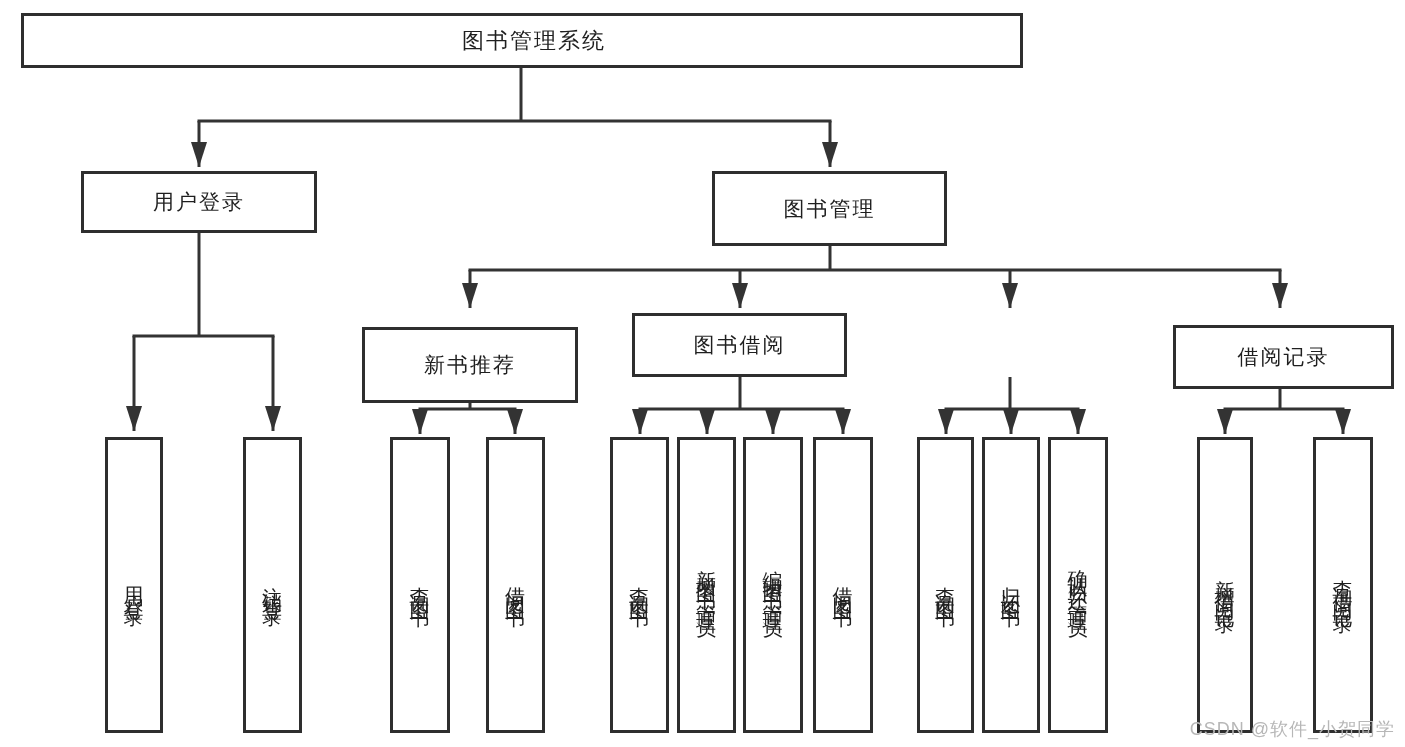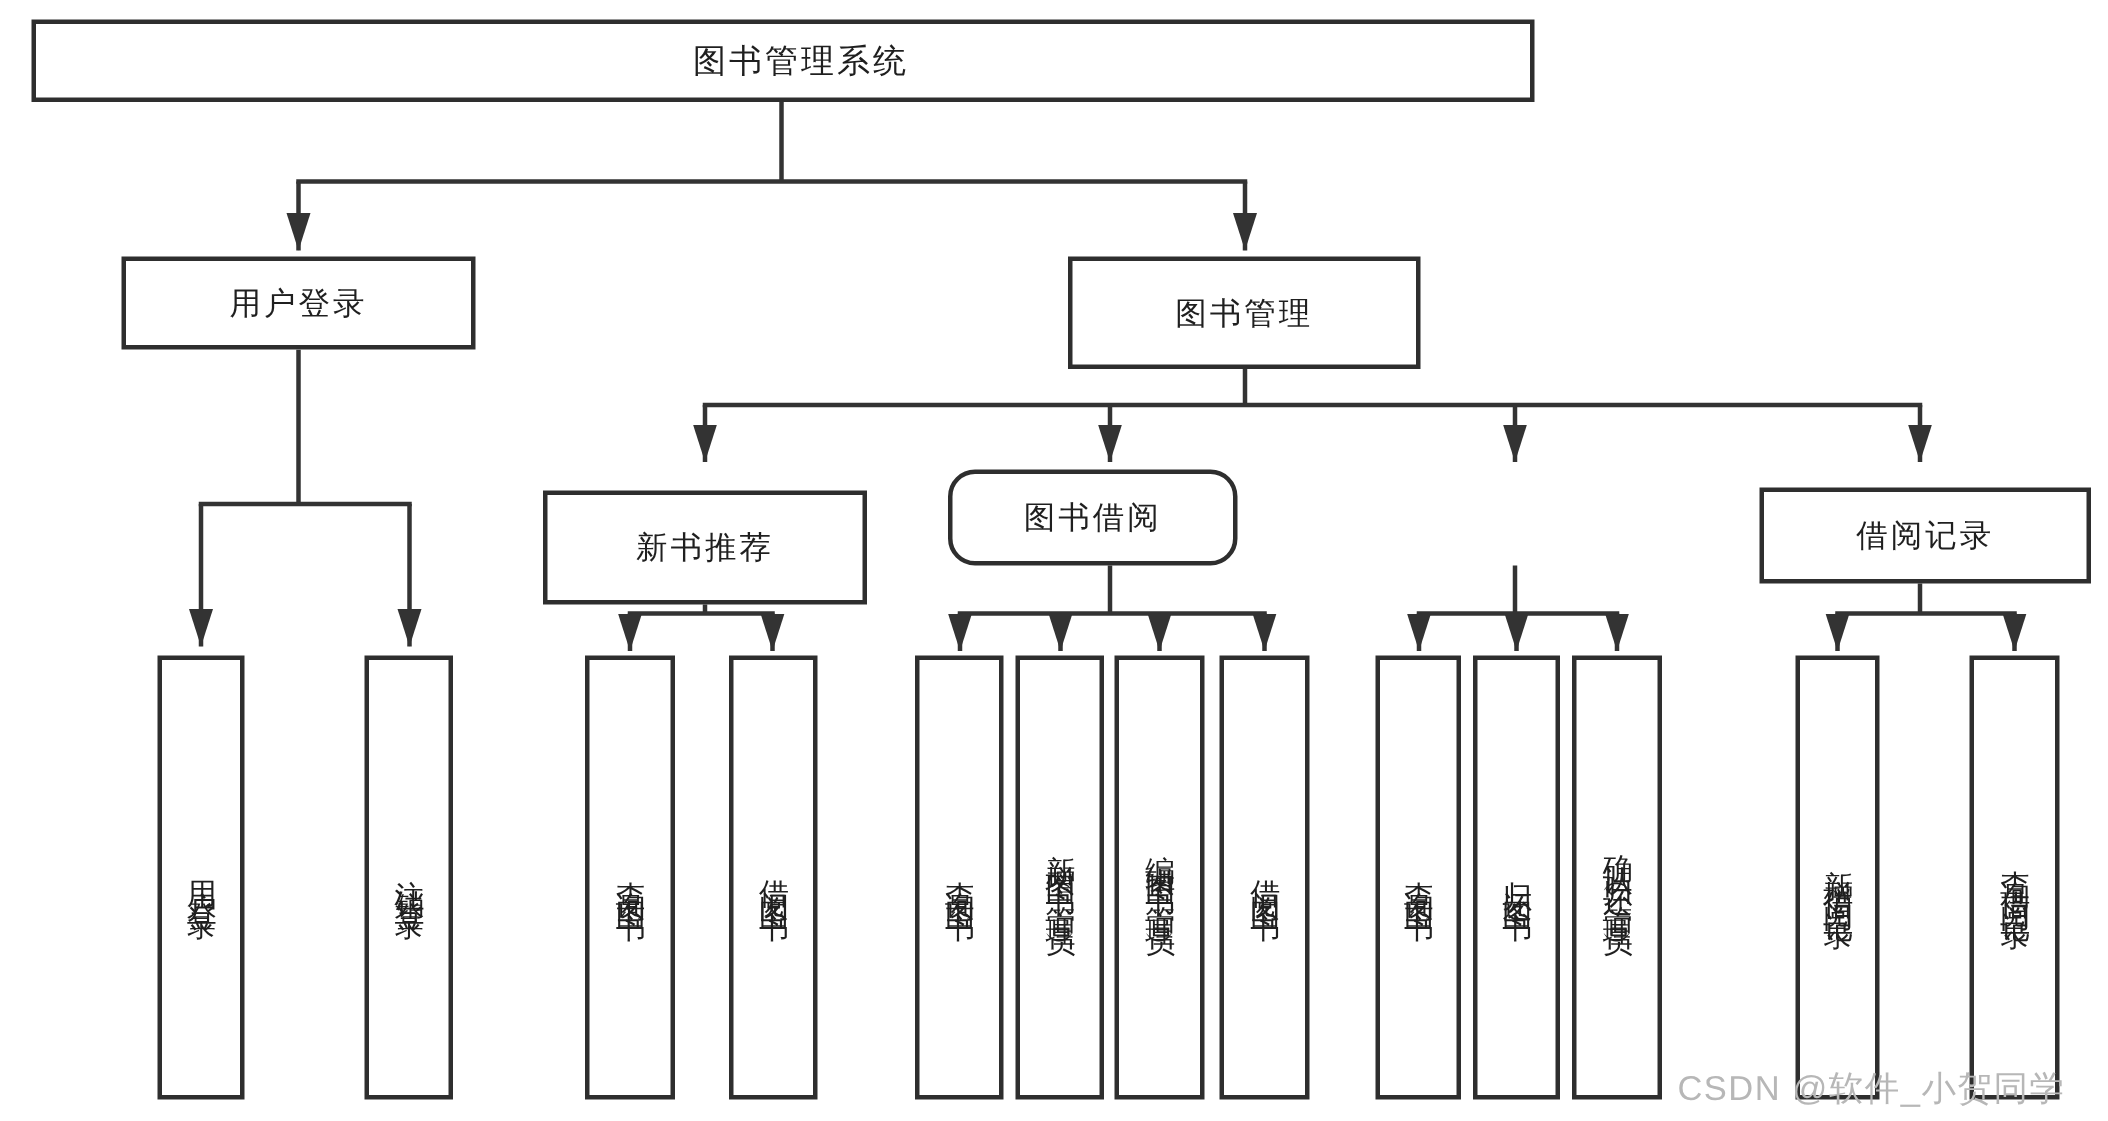--- a/index.html
+++ b/index.html
@@ -18,22 +18,22 @@
     color:var(--text); text-align:center;
   }
   .hbox{font-size:21px; letter-spacing:2px; white-space:nowrap;}
   .root{font-size:22px;padding-left:24px;}
   .leaf{
     writing-mode:vertical-rl; text-orientation:mixed;
     font-size:20px; letter-spacing:7px; line-height:1;
     top:437px; height:296px;
   }
   .watermark{
-    position:absolute; right:28px; bottom:6px;
-    font-size:23px; color:var(--watermark); letter-spacing:1px; white-space:nowrap;margin-left:32px;
+    position:absolute; right:10px; bottom:6px;
+    font-size:18px; color:var(--watermark); letter-spacing:1px; white-space:nowrap;margin-left:32px;
   }
 </style>
 </head>
 <body>
 
 <div class="stage">
 
   <svg class="connectors" viewBox="0 0 1405 747" xmlns="http://www.w3.org/2000/svg">
     <defs>
       <marker id="arrow" markerUnits="userSpaceOnUse" markerWidth="26" markerHeight="18" viewBox="0 0 26 18" refX="25" refY="9" orient="auto">
@@ -83,21 +83,21 @@
       <path d="M1343 409 V434" marker-end="url(#arrow)"></path>
     </g>
   </svg>
 
   <div class="box hbox root" style="left:21px; top:13px; width:1002px; height:55px;">图书管理系统</div>
 
   <div class="box hbox" style="left:81px; top:171px; width:236px; height:62px;">用户登录</div>
   <div class="box hbox" style="left:712px; top:171px; width:235px; height:75px;">图书管理</div>
 
   <div class="box hbox" style="left:362px; top:327px; width:216px; height:76px;">新书推荐</div>
-  <div class="box hbox" style="left:632px; top:313px; width:193px; height:64px;border-radius:18px;">图书借阅</div>
+  <div class="box hbox" style="left:632px; top:313px; width:215px; height:64px;">图书借阅</div>
   <div class="box hbox" style="left:1173px; top:325px; width:221px; height:64px;">借阅记录</div>
 
   <div class="box leaf" style="left:105px; width:58px;">用户登录</div>
   <div class="box leaf" style="left:243px; width:59px;">注销登录</div>
 
   <div class="box leaf" style="left:390px; width:60px;">查询图书</div>
   <div class="box leaf" style="left:486px; width:59px;">借阅图书</div>
 
   <div class="box leaf" style="left:610px; width:59px;">查询图书</div>
   <div class="box leaf" style="left:677px; width:59px;">新增图书（管理员）</div>

